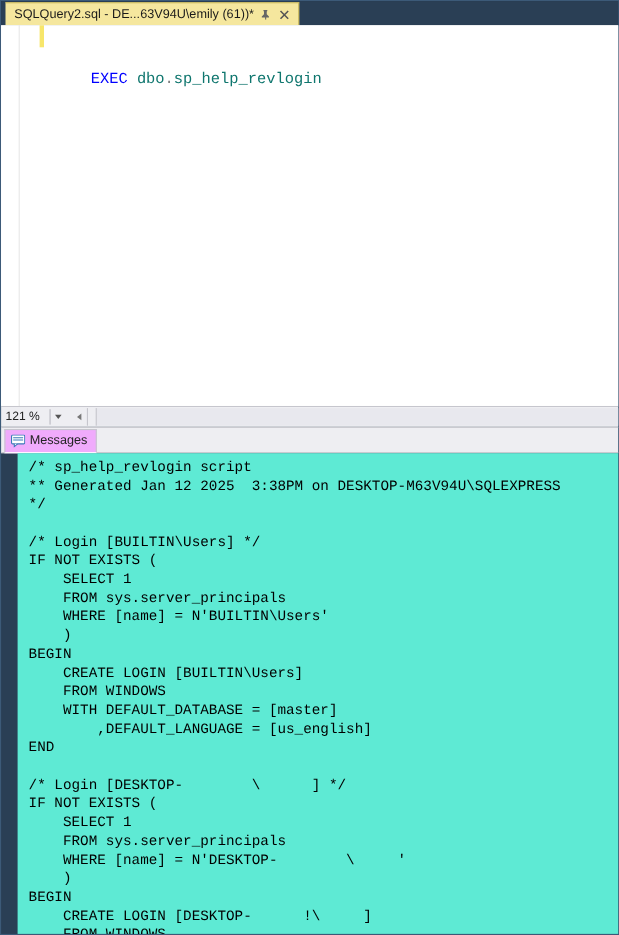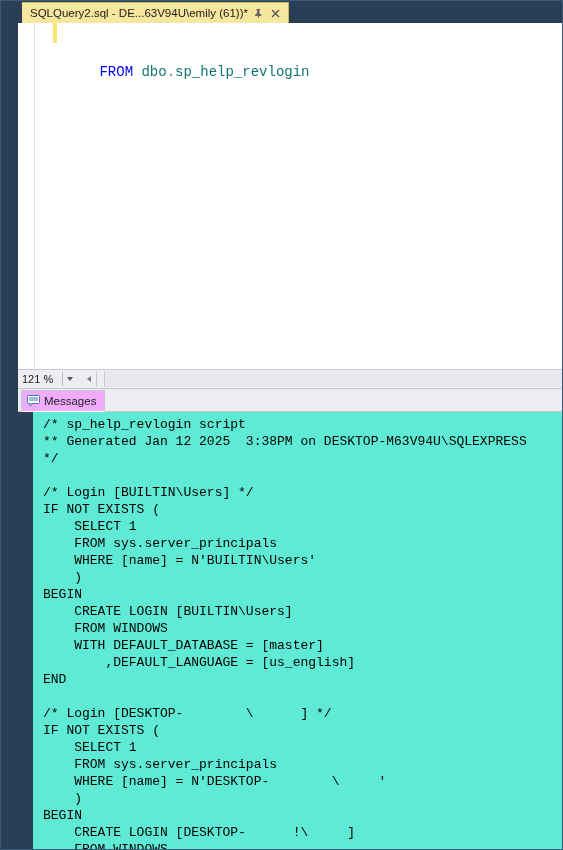--- a/index.html
+++ b/index.html
@@ -14,21 +14,20 @@
     color: #000;
   }
   .app {
     display: flex;
     flex-direction: column;
     width: 100%;
     height: 100%;
     border: 1px solid #3c5a78;
     box-sizing: border-box;
     background: #2a3f55;
-    padding-left: 17px;
   }
   
   .tab-strip {
     height: 22px;
     background: #2a3f55;
     display: flex;
     align-items: flex-end;
   }
   .blue-margin {
     width: 4px;
@@ -220,21 +219,21 @@
             <path d="M1 1l7 7M8 1L1 8" stroke="#555" stroke-width="1.4"></path>
           </svg>
       </span>
     </div>
   </div>
 
   <div class="editor-pane">
     <div class="editor-outline-gutter"></div>
     <div class="editor-content">
       <div class="editor-yellow-gutter" style="left:-6px"></div>
-      <span><span class="kw-blue">FROM</span> <span class="kw-dark">dbo</span><span style="color:#808080">.</span><span class="kw-dark">sp_help_revlogin</span></span>
+      <span><span class="kw-blue">EXEC</span> <span class="kw-dark">dbo</span><span style="color:#808080">.</span><span class="kw-dark">sp_help_revlogin</span></span>
     </div>
   </div>
 
   <div class="zoom-bar">
     <span class="zoom-val">121 %</span>
     <span class="dd"></span>
     <div class="scroll-left-btn"></div>
     <div class="scroll-track"></div>
   </div>
 

